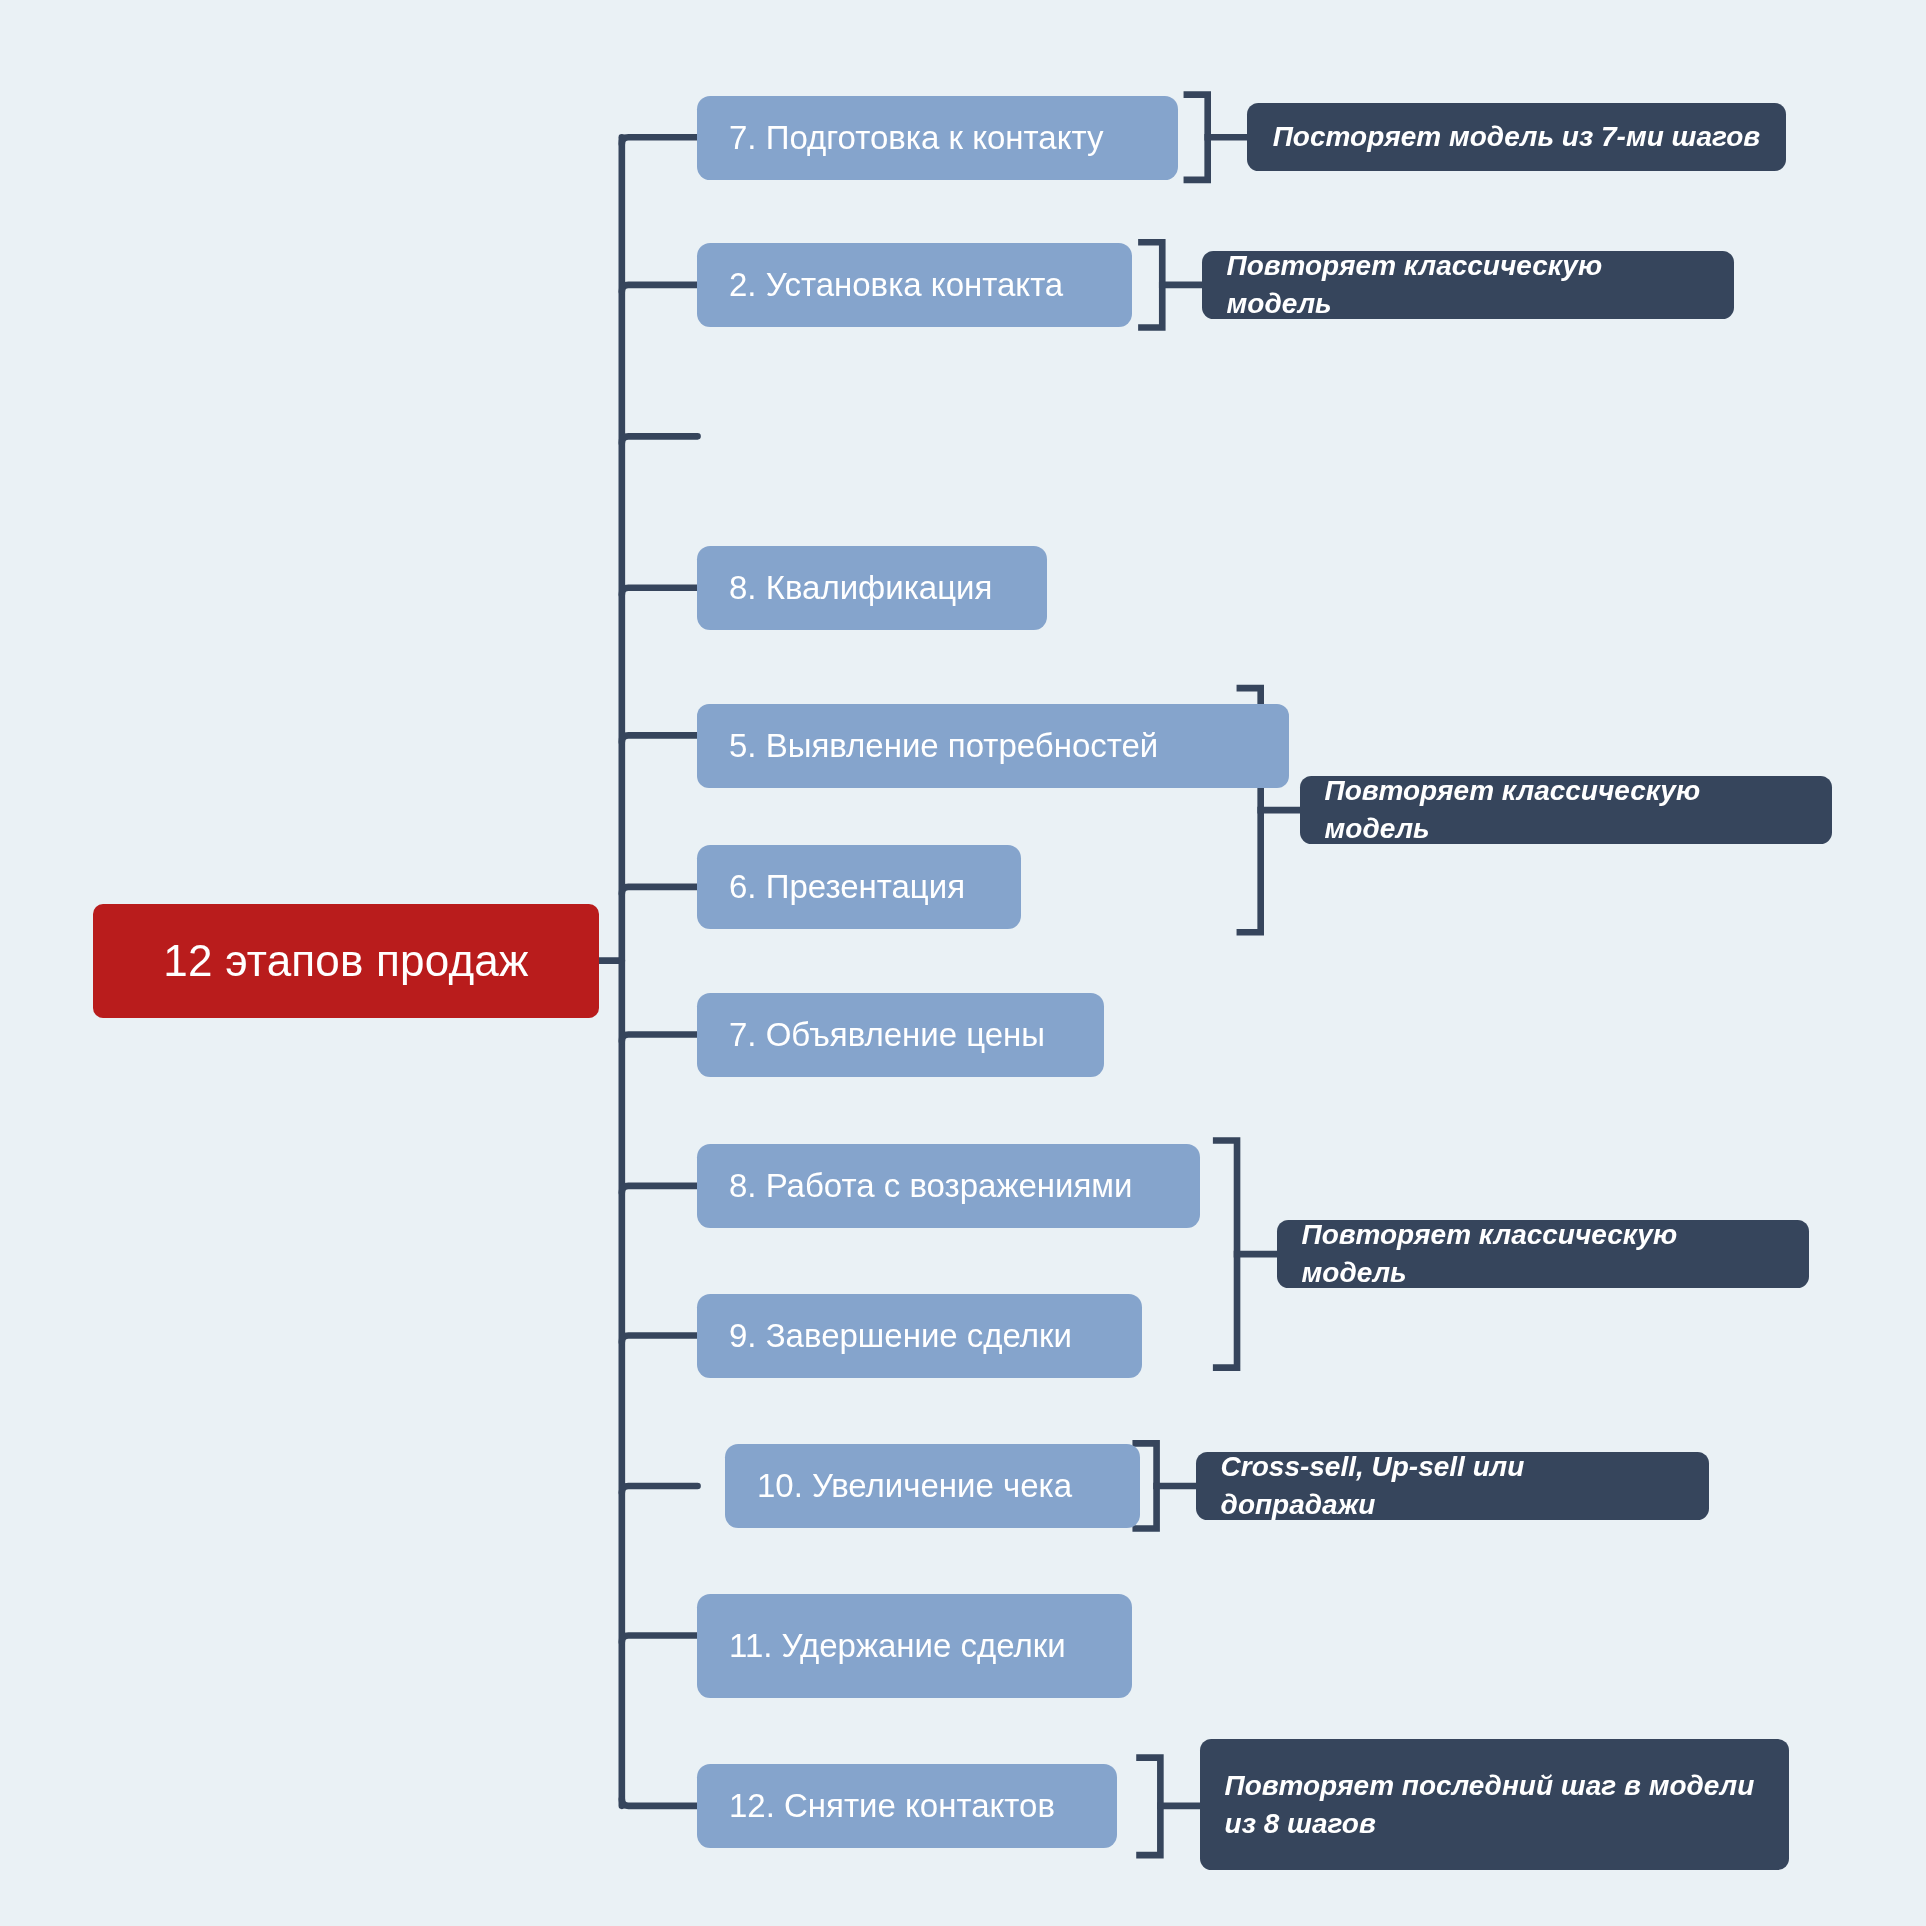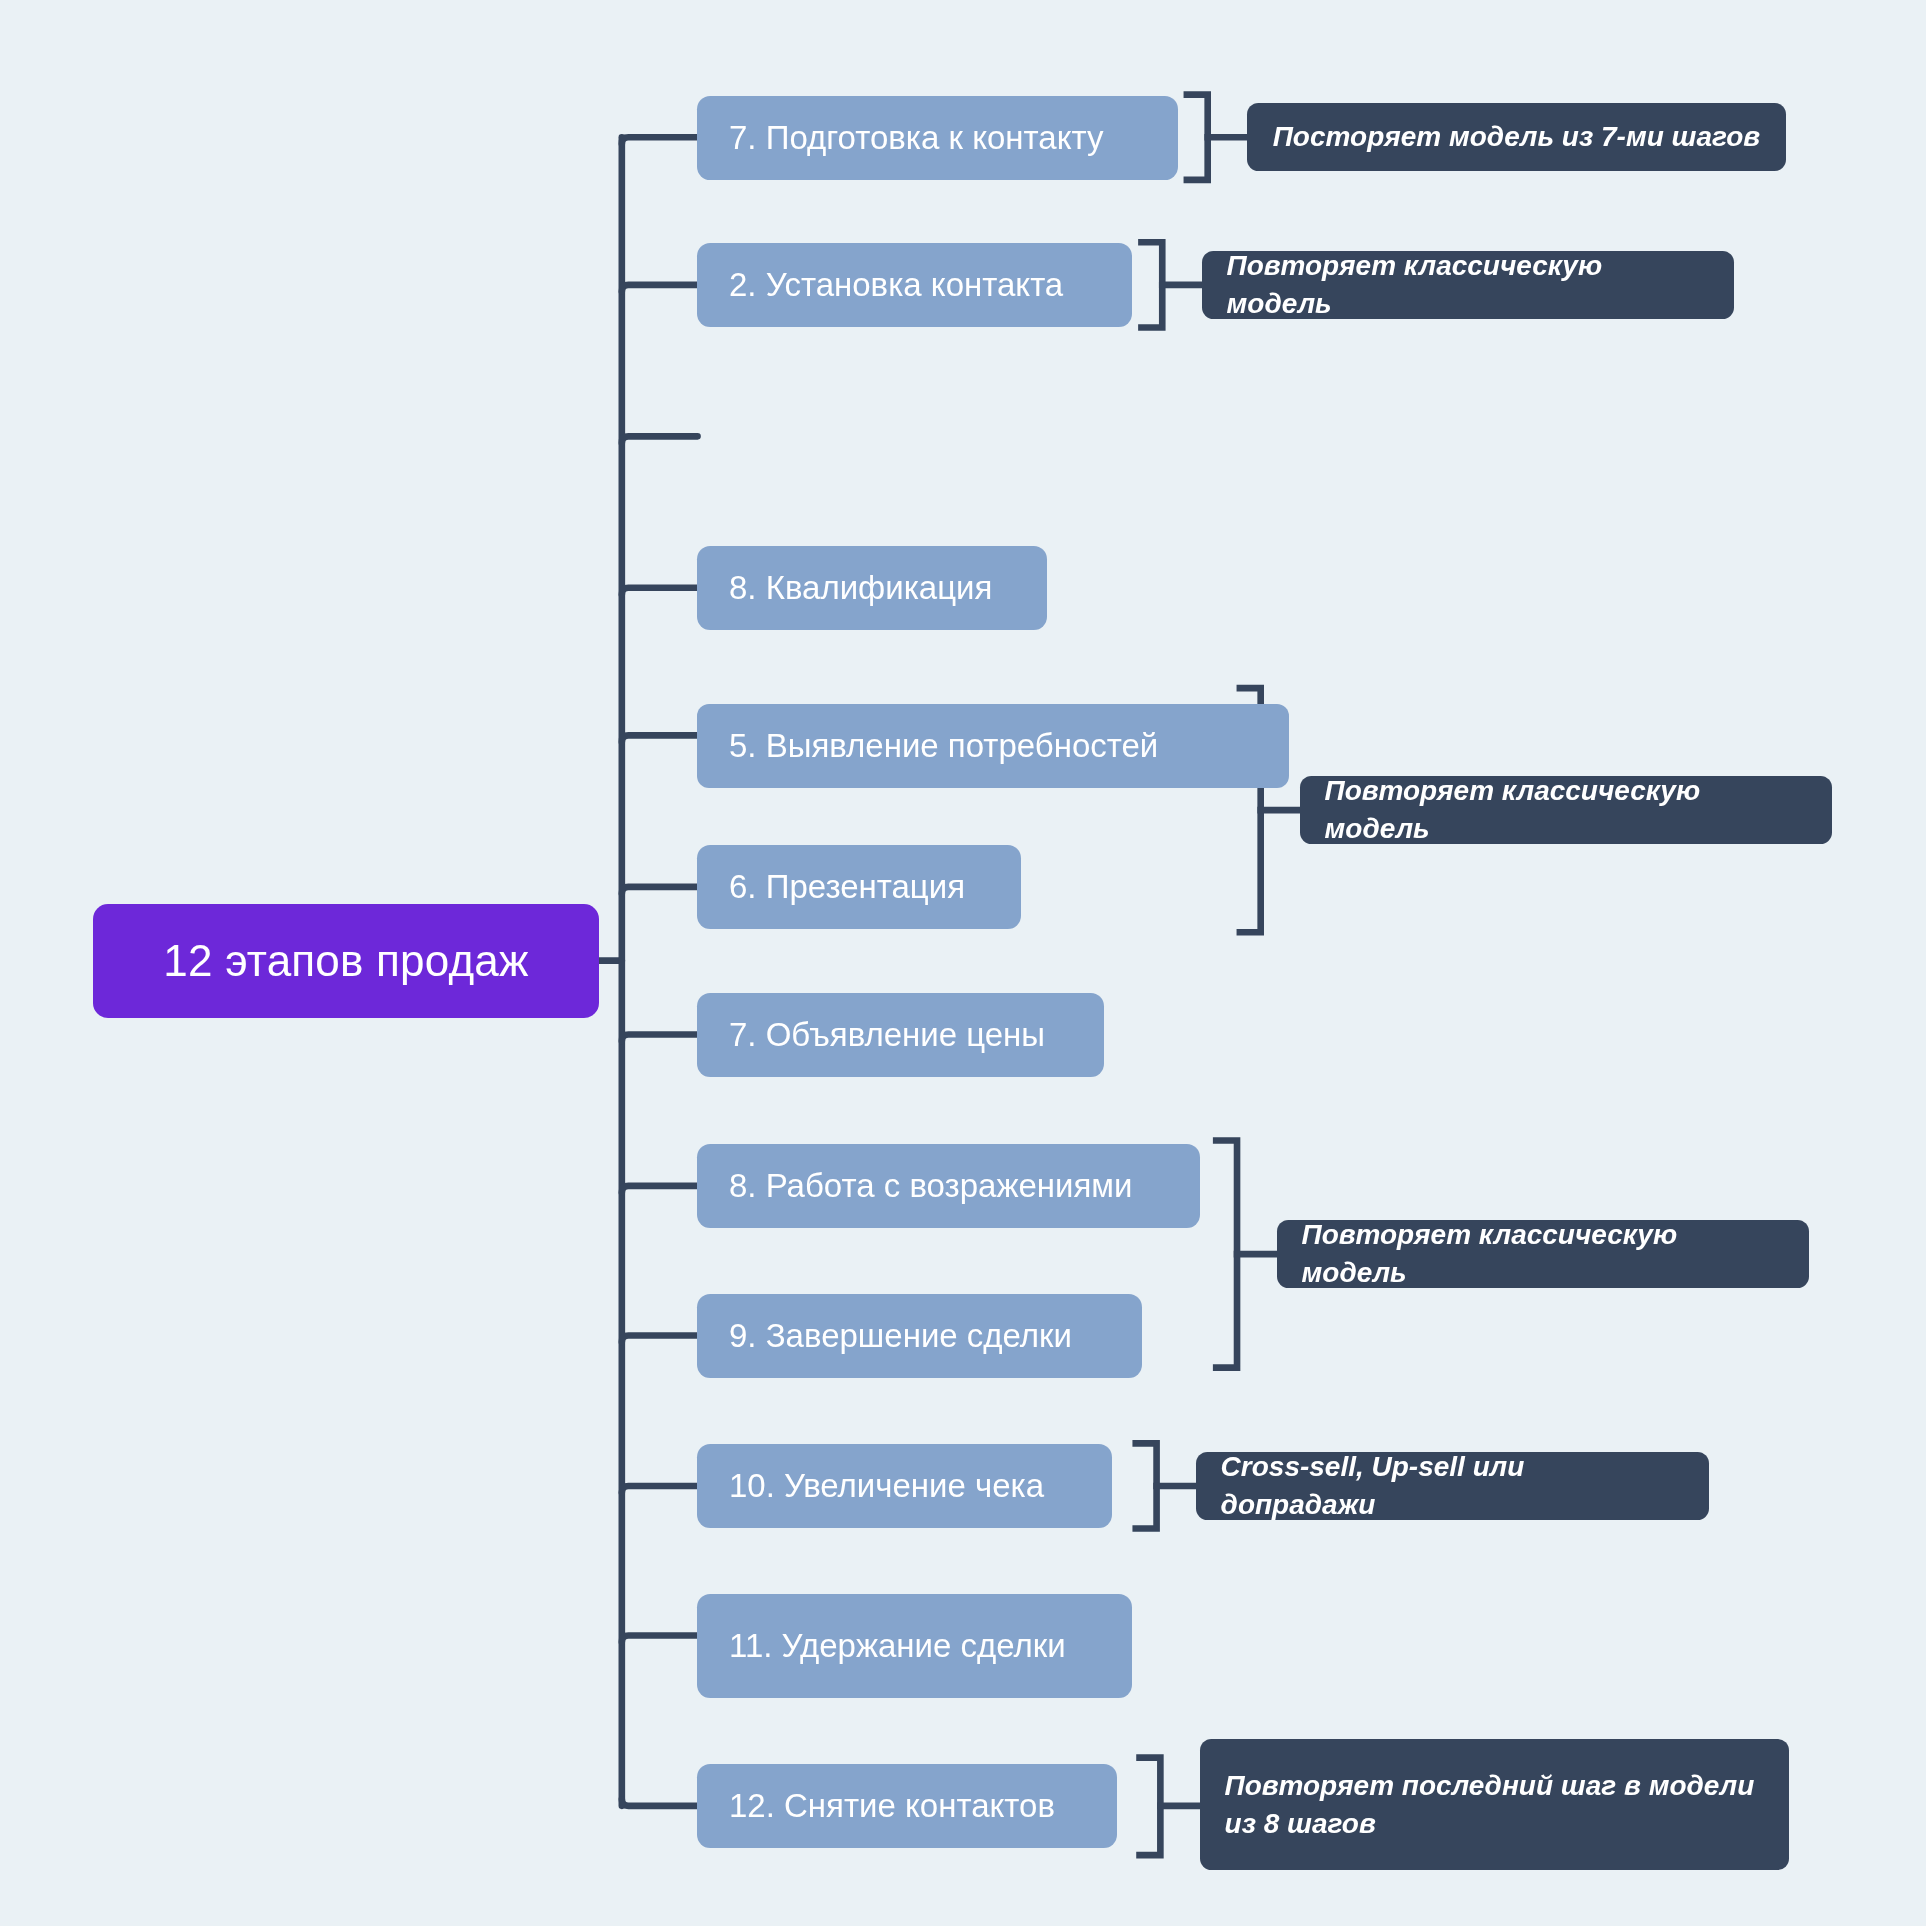--- a/index.html
+++ b/index.html
@@ -14,22 +14,22 @@
 
   .node{
     position:absolute;
     display:flex;align-items:center;
     box-sizing:border-box;
     border-radius:13.2px;
     color:#ffffff;
     white-space:nowrap;
   }
   .root-node{
-    background:#6d28d9;
-    border-radius:15px;
+    background:#b91c1c;
+    border-radius:10px;
     justify-content:center;
     font-size:44px;
     letter-spacing:0.2px;
   }
   .step-node{
     background:#85a4cc;
     font-size:33px;
     padding-left:32px;
     padding-right:32px;
   }
@@ -124,21 +124,21 @@
   </div>
 
   <div class="node step-node" style="left:697px;top:1144px;width:503px;height:84px;">
     <span>8. Работа с возражениями</span>
   </div>
 
   <div class="node step-node" style="left:697px;top:1294px;width:445px;height:84px;">
     <span>9. Завершение сделки</span>
   </div>
 
-  <div class="node step-node" style="left:697px;top:1444px;width:415px;height:84px;">
+  <div class="node step-node" style="left:725px;top:1444px;width:415px;height:84px;">
     <span>10. Увеличение чека</span>
   </div>
 
   <div class="node step-node" style="left:697px;top:1594px;width:435px;height:104px;">
     <span>11. Удержание сделки</span>
   </div>
 
   <div class="node step-node" style="left:697px;top:1764px;width:420px;height:84px;">
     <span>12. Снятие контактов</span>
   </div>

